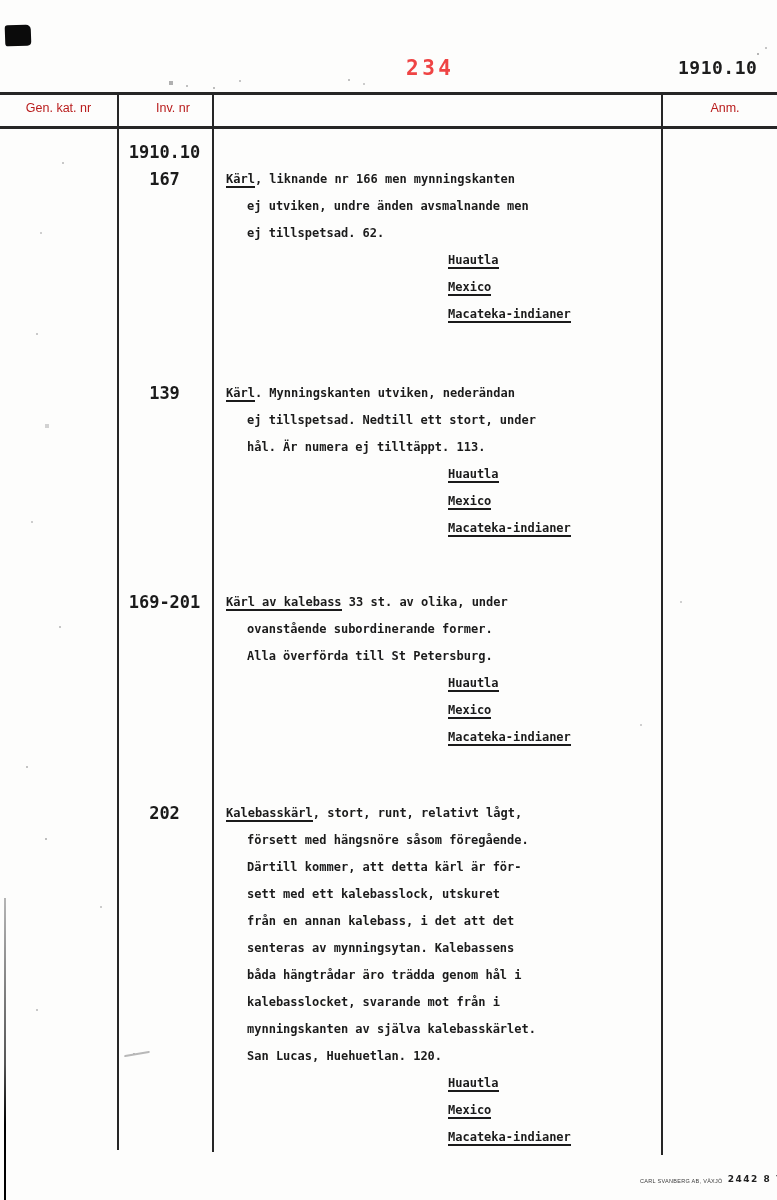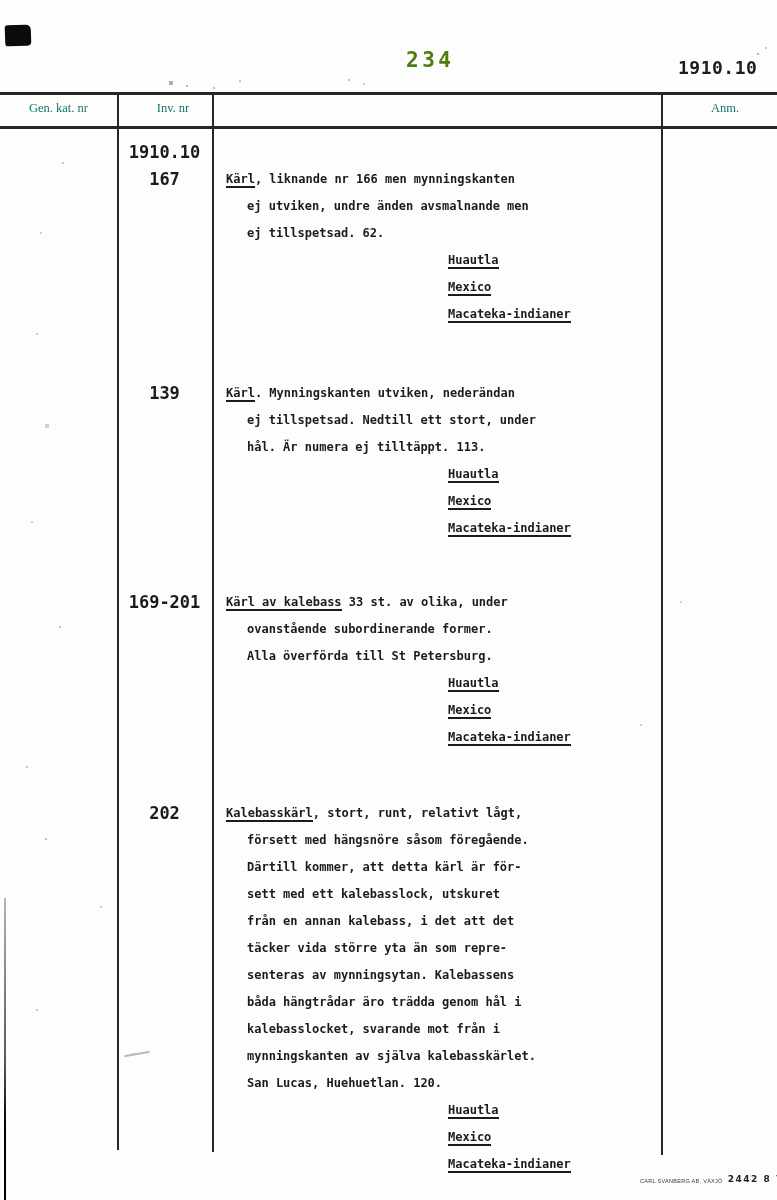--- a/index.html
+++ b/index.html
@@ -15,30 +15,30 @@
   .hline{position:absolute;left:0;width:777px;height:3px;background:#262626;}
   .hline-top{top:92px;}
   .hline-bottom{top:126px;}
   .vline{position:absolute;width:2px;background:#262626;top:92px;}
   .vline-1{left:117px;height:1058px;}
   .vline-2{left:212px;height:1060px;}
   .vline-3{left:661px;height:1063px;}
   
   .col-label{
     position:absolute;top:101px;
-    font-family:Liberation Serif, serif;
-    font-size:12.5px;color:#0f766e;text-align:center;
+    font-family:Liberation Sans, sans-serif;
+    font-size:12.5px;color:#b91c1c;text-align:center;
   }
   .col-genkat{left:0;width:117px;}
   .col-inv{left:117px;width:112px;}
   .col-anm{left:661px;width:128px;}
   
   .page-number{
-    position:absolute;left:406px;top:48px;
-    font-size:21px;font-weight:bold;letter-spacing:3.5px;color:#4d7c0f;
+    position:absolute;left:406px;top:56px;
+    font-size:21px;font-weight:bold;letter-spacing:3.5px;color:#ef4444;
   }
   .accession{
     position:absolute;left:678px;top:57px;
     font-size:18px;font-weight:bold;letter-spacing:.5px;color:#1d1d1d;
   }
   .corner-mark{
     position:absolute;left:5px;top:25px;width:26px;height:21px;
     background:#0b0b0b;border-radius:3px 5px 4px 3px;transform:rotate(-2deg);
   }
   .edge-line{
@@ -160,21 +160,20 @@
   <div class="entry e3">
     <div class="inv">
       <div>202</div>
     </div>
     <div class="txt">
       <div class="line"><span class="u">Kalebasskärl</span><span>, stort, runt, relativt lågt,</span></div>
       <div class="line cont">försett med hängsnöre såsom föregående.</div>
       <div class="line cont">Därtill kommer, att detta kärl är för-</div>
       <div class="line cont">sett med ett kalebasslock, utskuret</div>
       <div class="line cont">från en annan kalebass, i det att det</div>
-      <div class="line cont">täcker vida större yta än som repre-</div>
       <div class="line cont">senteras av mynningsytan. Kalebassens</div>
       <div class="line cont">båda hängtrådar äro trädda genom hål i</div>
       <div class="line cont">kalebasslocket, svarande mot från i</div>
       <div class="line cont">mynningskanten av själva kalebasskärlet.</div>
       <div class="line cont">San Lucas, Huehuetlan. 120.</div>
       <div class="line place"><span class="u">Huautla</span></div>
       <div class="line place"><span class="u">Mexico</span></div>
       <div class="line place"><span class="u">Macateka-indianer</span></div>
     </div>
   </div>

